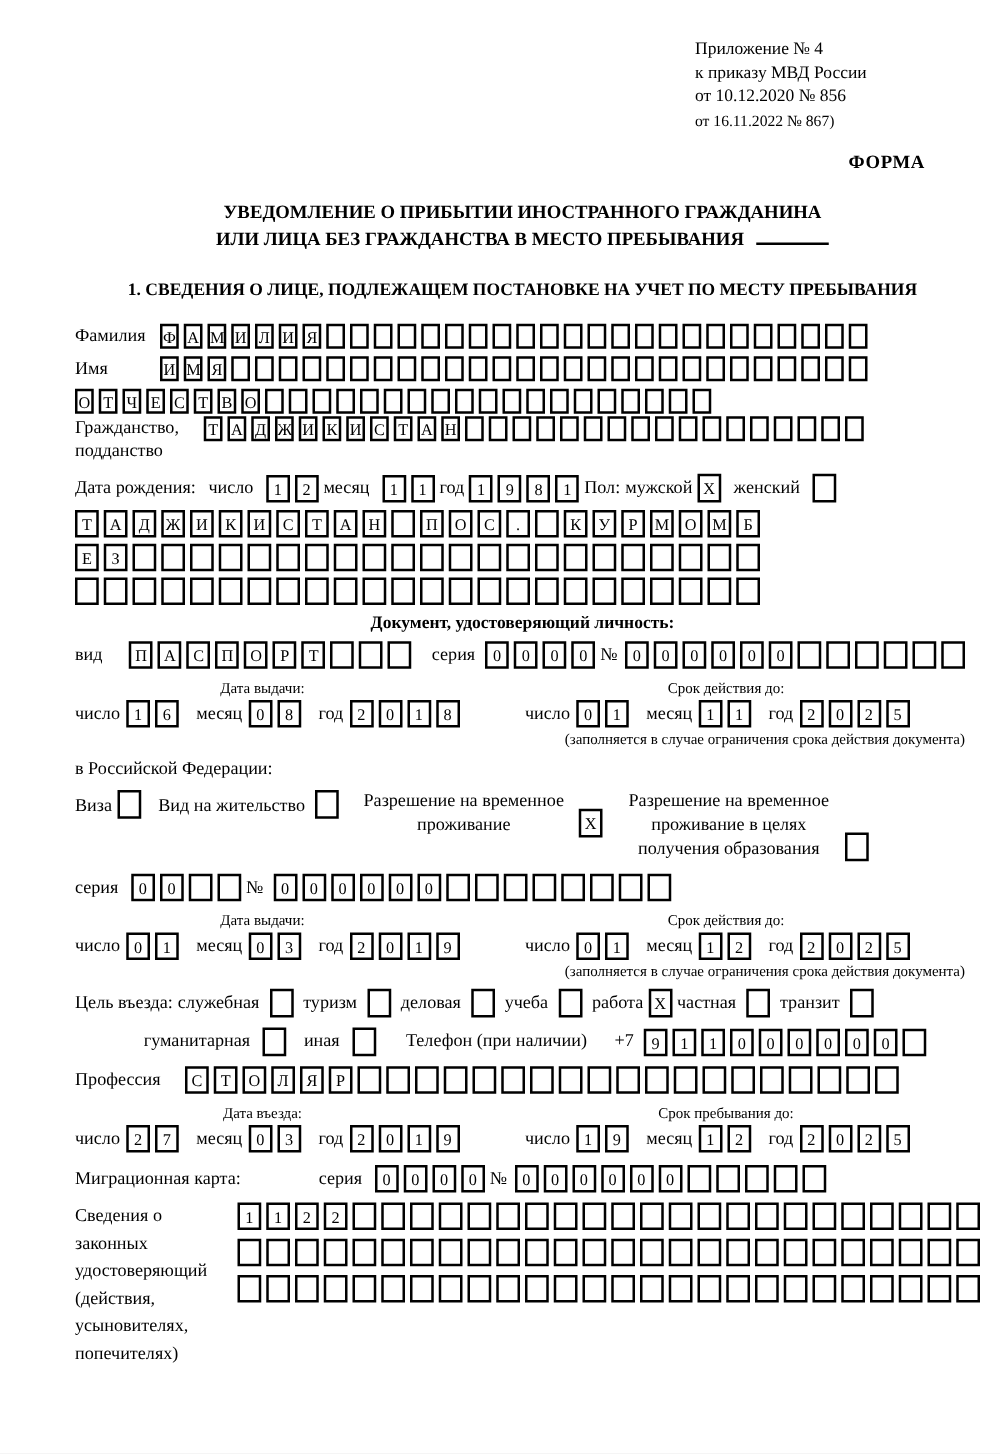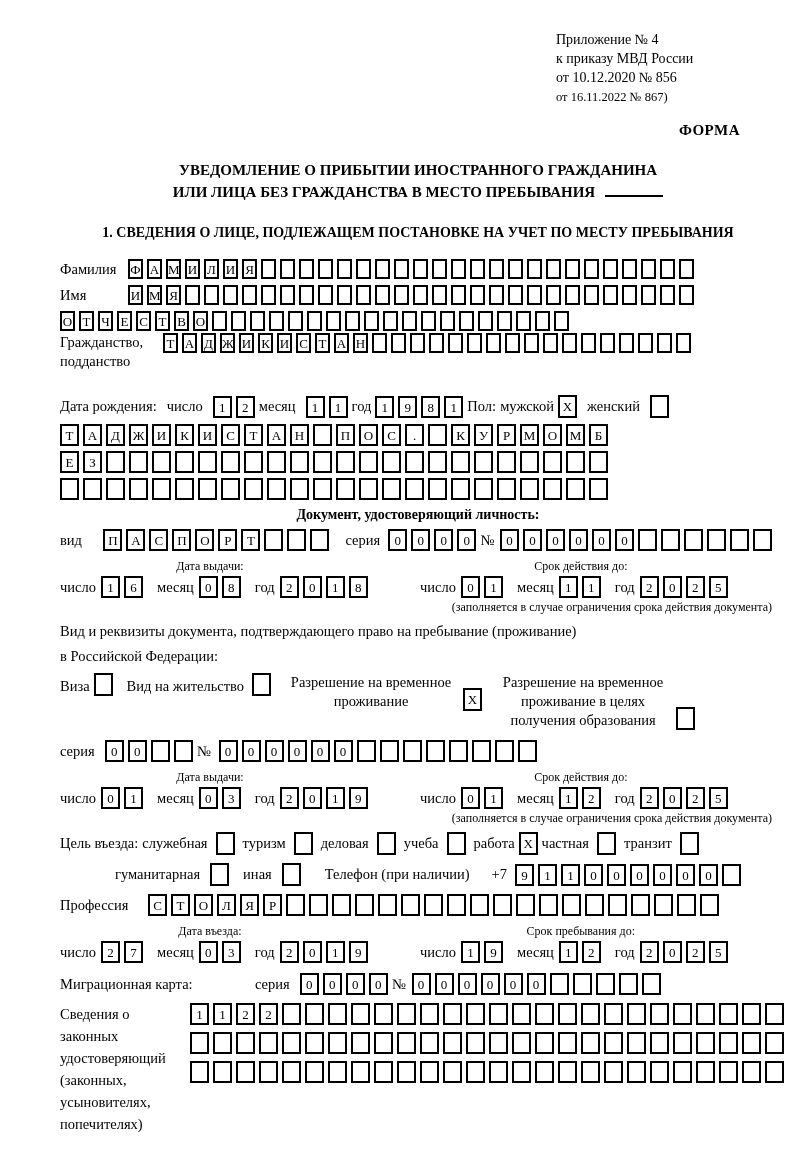--- a/index.html
+++ b/index.html
@@ -216,21 +216,21 @@
         <span class="cell"></span>
         <span class="cell"></span>
         <span class="cell"></span>
         <span class="cell"></span>
         <span class="cell"></span>
         <span class="cell"></span>
         <span class="cell"></span>
       </span>
   </div>
 
-  <div class="row" style="margin-top:24px;">
+  <div class="row" style="margin-top:8px;">
     <span class="lbl">Дата рождения:</span>
     <span class="gap-s"></span>
     <span class="lbl">число</span>
     <span class="gap-s"></span>
     <span class="cells cells-wide">
         <span class="cell">1</span>
         <span class="cell">2</span>
       </span>
     <span class="lbl">месяц</span>
     <span class="gap-s"></span>
@@ -418,21 +418,20 @@
             <span class="cell">2</span>
             <span class="cell">0</span>
             <span class="cell">2</span>
             <span class="cell">5</span>
           </span>
       </div>
     </div>
   </div>
   <div class="note">(заполняется в случае ограничения срока действия документа)</div>
 
-  <div class="intro">Вид и реквизиты документа, подтверждающего право на пребывание (проживание)</div>
   <div class="intro">в Российской Федерации:</div>
 
   <div class="row toprow" style="margin-top:8px;">
     <span class="opt">
       <span class="optlbl">Виза</span>
       <span class="checkbox" style="margin-left:4px;"></span>
     </span>
     <span class="opt" style="margin-left:14px;">
       <span class="optlbl">Вид на жительство</span>
       <span class="checkbox"></span>
@@ -662,21 +661,21 @@
         <span class="cell"></span>
         <span class="cell"></span>
       </span>
   </div>
 
   <div class="rep-wrap">
     <div class="rep-labels">
       <div>Сведения о</div>
       <div>законных</div>
       <div>удостоверяющий</div>
-      <div>(законных,</div>
+      <div>(действия,</div>
       <div>усыновителях,</div>
       <div>попечителях)</div>
     </div>
     <div class="rep-cells">
       <div class="cells cells-wide">
           <span class="cell">1</span>
           <span class="cell">1</span>
           <span class="cell">2</span>
           <span class="cell">2</span>
           <span class="cell"></span>

